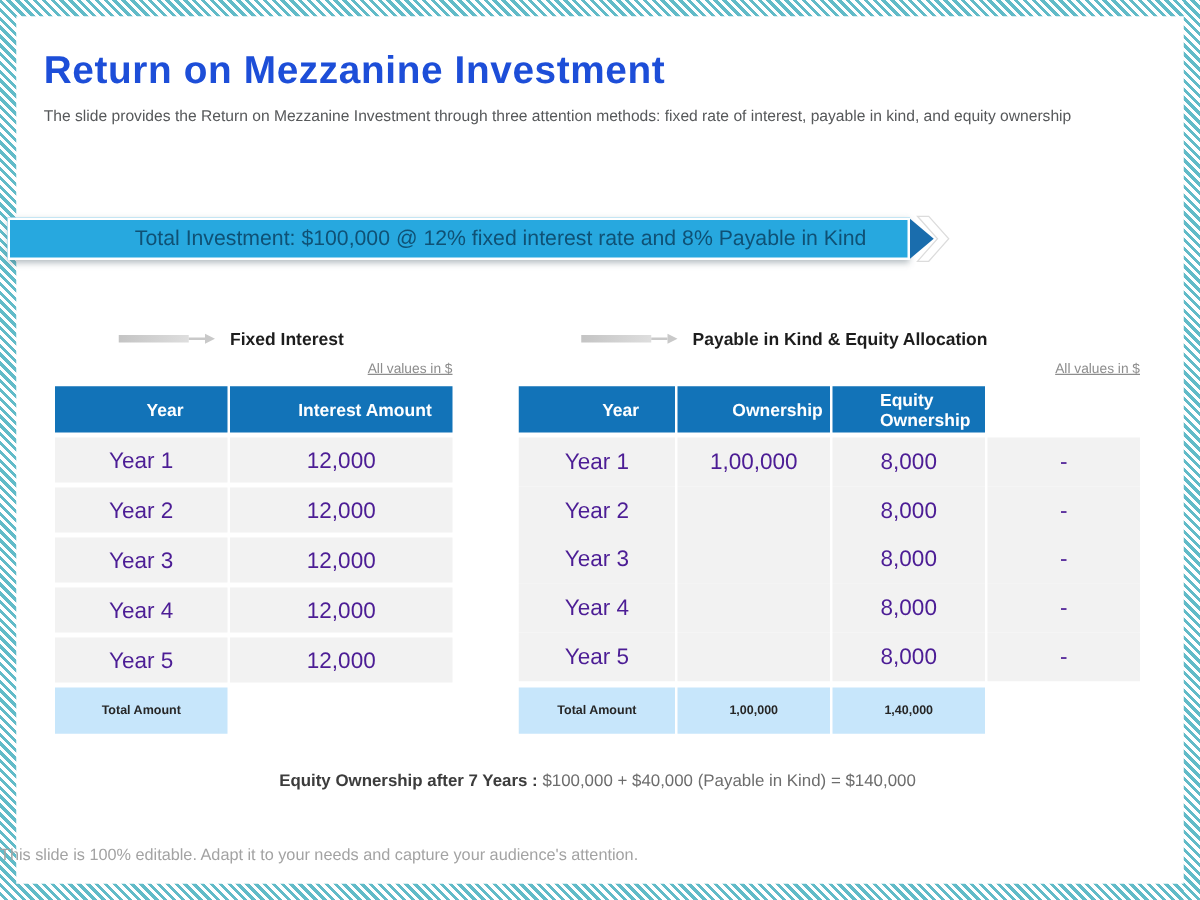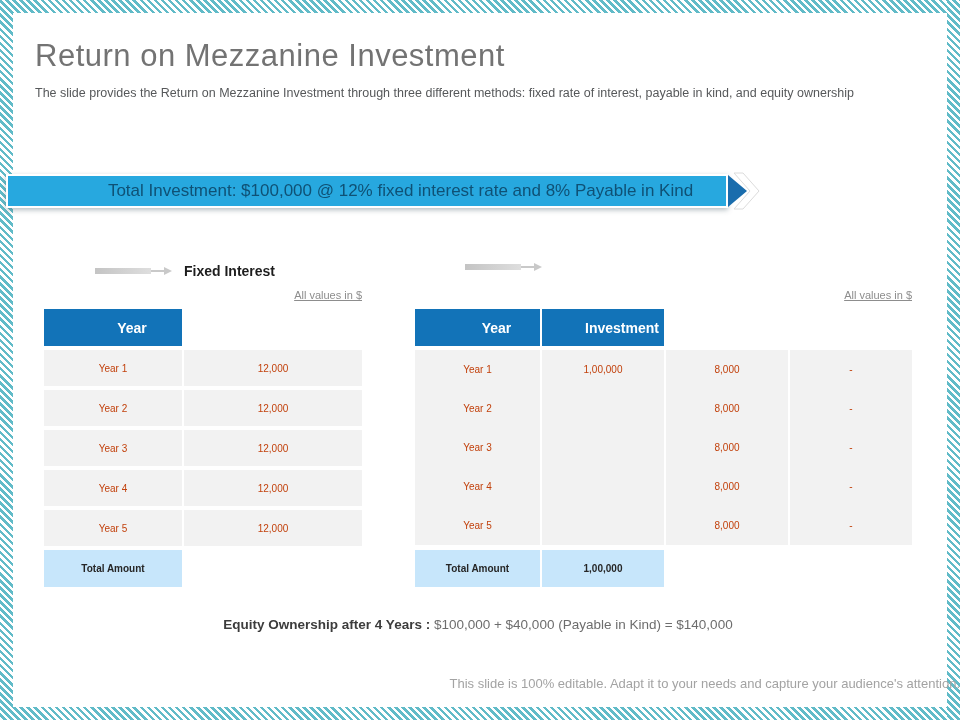--- a/index.html
+++ b/index.html
@@ -10,21 +10,21 @@
   }
   
   .stripe { position:absolute; background:repeating-linear-gradient(45deg,#ffffff 0 2.5px,#61bbc8 2.5px 5px); }
   .stripe-top    { left:0; top:0;    width:960px; height:13px; }
   .stripe-bottom { left:0; top:707px;width:960px; height:13px; }
   .stripe-left   { left:0; top:0;    width:13px;  height:720px; }
   .stripe-right  { left:947px; top:0;width:13px;  height:720px; }
 
   .title {
     position:absolute; left:35px; top:38px; margin:0;
-    font-size:31px; font-weight:normal; color:#737373; letter-spacing:0.5px;
+    font-size:31px; font-weight:bold; color:#1d4ed8; letter-spacing:0.5px;
   }
   .subtitle {
     position:absolute; left:35px; top:86px; margin:0;
     font-size:12.5px; color:#56585a;
   }
 
   .banner {
     position:absolute; left:6px; top:174px; width:722px; height:34px;
     box-sizing:border-box; padding-left:67px;
     background:#27a8df; border:2px solid #ffffff;
@@ -53,44 +53,44 @@
 
   .t-row { display:grid; column-gap:2px; }
   .cols-fixed { grid-template-columns:138px 178px; }
   .cols-pik   { grid-template-columns:125px 122px 122px 122px; }
 
   .t-cell { display:flex; align-items:center; justify-content:center; }
 
   .header-row { height:37px; }
   .header-row .t-cell { background:#1273b8; color:#ffffff; font-weight:bold; font-size:14px;padding-left:38px; }
 
-  .body-row .t-cell { background:#f2f2f2; color:#c2410c; font-size:10px; }
+  .body-row .t-cell { background:#f2f2f2; color:#4c1d95; font-size:18px; }
   .table-fixed .body-row { height:36px; margin-top:4px; }
   .table-pik .body-row { height:39px; margin-top:0; }
   .table-pik .body-row.first { margin-top:4px; }
 
   .total-row { height:37px; margin-top:4px; }
   .table-pik .total-row { margin-top:5px; }
   .total-row .t-cell { background:#c7e6fb; color:#262626; font-weight:bold; font-size:10px; }
 
   .equity-note { position:absolute; top:617px; left:0; width:956px; text-align:center; font-size:13.5px; color:#6d6d6d; }
   .equity-note b { color:#3c3c3c; }
 
-  .footer { position:absolute; top:676px; left:0; width:960px; text-align:right; font-size:13px; color:#a3a3a3; }
+  .footer { position:absolute; top:676px; left:0; width:960px; text-align:left; font-size:13px; color:#a3a3a3; }
 </style>
 </head>
 <body>
 
 <div class="stripe stripe-top"></div>
 <div class="stripe stripe-bottom"></div>
 <div class="stripe stripe-left"></div>
 <div class="stripe stripe-right"></div>
 
 <h1 class="title">Return on Mezzanine Investment</h1>
-<p class="subtitle">The slide provides the Return on Mezzanine Investment through three different methods: fixed rate of interest, payable in kind, and equity ownership</p>
+<p class="subtitle">The slide provides the Return on Mezzanine Investment through three attention methods: fixed rate of interest, payable in kind, and equity ownership</p>
 
 <div class="banner">
   <span>Total Investment: $100,000 @ 12% fixed interest rate and 8% Payable in Kind</span>
 </div>
 <svg class="banner-arrow" width="34" height="38" viewBox="0 0 34 38">
   <polygon points="8,1 17,1 33,19 17,37 8,37 24,19" fill="#ffffff" stroke="#dcdcdc" stroke-width="1"></polygon>
   <polygon points="2,3 21,19 2,35" fill="#1a6dad"></polygon>
 </svg>
 
 <div class="section section-fixed">
@@ -102,26 +102,28 @@
   <div class="section-title">Fixed Interest</div>
 </div>
 <div class="values-note values-note-fixed">All values in $</div>
 
 <div class="section section-pik">
   <div class="section-arrow">
     <div class="sa-bar"></div>
       <div class="sa-line"></div>
       <div class="sa-head"></div>
   </div>
+  <div class="section-title">Payable in Kind &amp; Equity Allocation</div>
 </div>
 <div class="values-note values-note-pik">All values in $</div>
 
 <div class="table table-fixed">
   <div class="t-row cols-fixed header-row">
     <div class="t-cell">Year</div>
+    <div class="t-cell">Interest Amount</div>
   </div>
   <div class="t-row cols-fixed body-row">
     <div class="t-cell">Year 1</div>
     <div class="t-cell">12,000</div>
   </div>
   <div class="t-row cols-fixed body-row">
     <div class="t-cell">Year 2</div>
     <div class="t-cell">12,000</div>
   </div>
   <div class="t-row cols-fixed body-row">
@@ -137,21 +139,22 @@
     <div class="t-cell">12,000</div>
   </div>
   <div class="t-row cols-fixed total-row">
     <div class="t-cell">Total Amount</div>
   </div>
 </div>
 
 <div class="table table-pik">
   <div class="t-row cols-pik header-row">
     <div class="t-cell">Year</div>
-    <div class="t-cell">Investment</div>
+    <div class="t-cell">Ownership</div>
+    <div class="t-cell">Equity Ownership</div>
   </div>
   <div class="t-row cols-pik body-row first">
     <div class="t-cell">Year 1</div>
     <div class="t-cell">1,00,000</div>
     <div class="t-cell">8,000</div>
     <div class="t-cell">-</div>
   </div>
   <div class="t-row cols-pik body-row">
     <div class="t-cell">Year 2</div>
     <div class="t-cell"></div>
@@ -172,20 +175,21 @@
   </div>
   <div class="t-row cols-pik body-row">
     <div class="t-cell">Year 5</div>
     <div class="t-cell"></div>
     <div class="t-cell">8,000</div>
     <div class="t-cell">-</div>
   </div>
   <div class="t-row cols-pik total-row">
     <div class="t-cell">Total Amount</div>
     <div class="t-cell">1,00,000</div>
+    <div class="t-cell">1,40,000</div>
   </div>
 </div>
 
 <div class="equity-note">
-  <b>Equity  Ownership after 4 Years :</b><span> $100,000 + $40,000 (Payable in Kind) = $140,000</span>
+  <b>Equity  Ownership after 7 Years :</b><span> $100,000 + $40,000 (Payable in Kind) = $140,000</span>
 </div>
 
 <div class="footer">This slide is 100% editable. Adapt it to your needs and capture your audience's attention.</div>
 
 </body></html>

